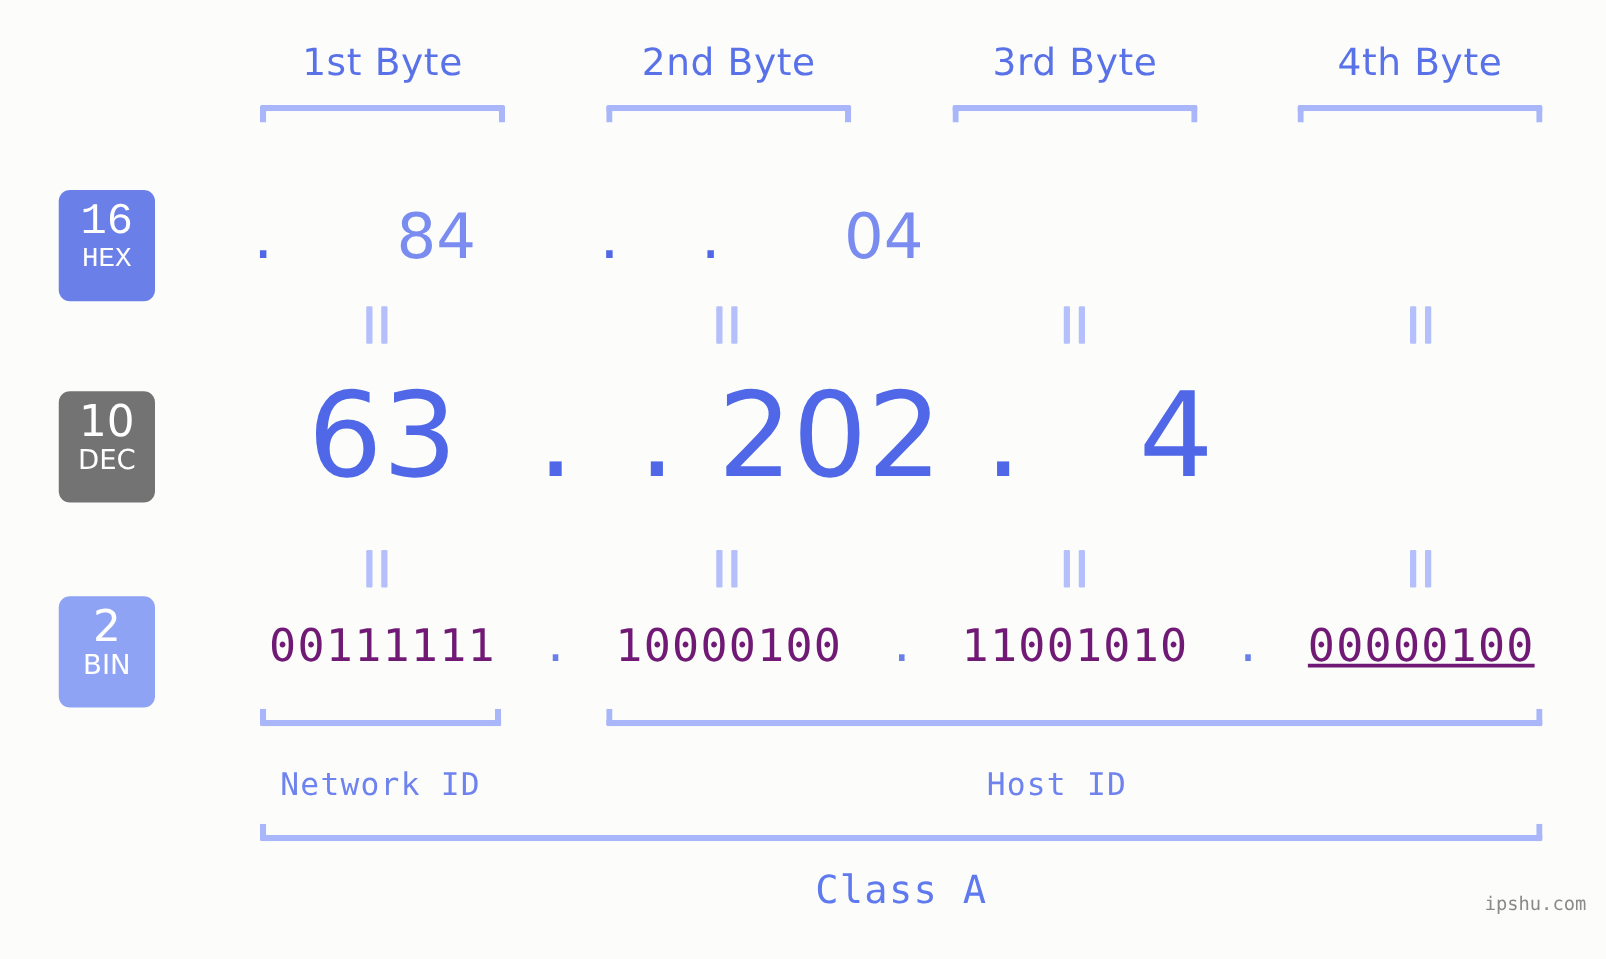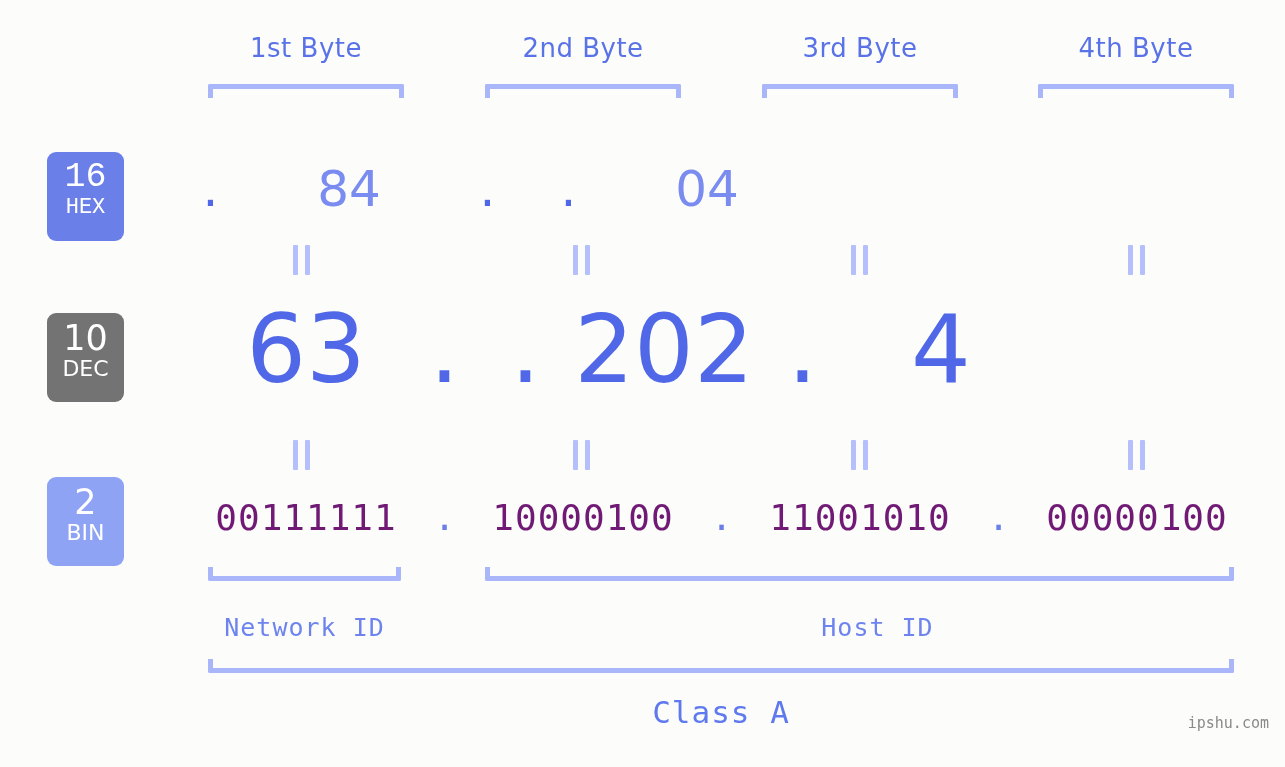--- a/index.html
+++ b/index.html
@@ -19,21 +19,21 @@
     left: 0; top: 0;
     width: 1285px;
     height: 767px;
   }
 
   
   .byte-header {
     position: absolute;
     top: 33px;
     font-family: "DejaVu Sans", sans-serif;
-    font-size: 26px;
+    font-size: 30px;
     color: #5a72e8;
     text-align: center;
     white-space: nowrap;
     letter-spacing: 0.5px;
   }
 
   
   .bracket-down {
     position: absolute;
     border-top: 5px solid #aab6fa;
@@ -270,27 +270,27 @@
       <span></span>
   </div>
 
   <div class="row" id="row-bin">
     <div class="cell" style="width:196px; margin-left:38px;">00111111</div>
     <div class="dot" style="width:81px;">.</div>
     <div class="cell" style="width:196px;">10000100</div>
     <div class="dot" style="width:81px;">.</div>
     <div class="cell" style="width:196px;">11001010</div>
     <div class="dot" style="width:81px;">.</div>
-    <div class="cell" style="width:196px;">00000100</div>
+    <div class="cell" style="width:196px;text-decoration:underline;">00000100</div>
   </div>
 
   <div class="bracket-up" style="left:208px; top:567px; width:193px;"></div>
   <div class="bracket-up" style="left:485px; top:567px; width:749px;"></div>
 
   <div class="section-label" id="label-network" style="left:208px; width:193px;">Network ID</div>
-  <div class="section-label" id="label-host" style="left:503px; width:749px;">Host ID</div>
+  <div class="section-label" id="label-host" style="left:471px; width:749px;">Host ID</div>
 
   <div class="bracket-up" style="left:208px; top:659px; width:1026px;"></div>
   <div class="section-label" id="label-class" style="left:208px; width:1026px;">Class A</div>
 
   <div id="watermark">ipshu.com</div>
 
 </div>
 
 </body></html>

